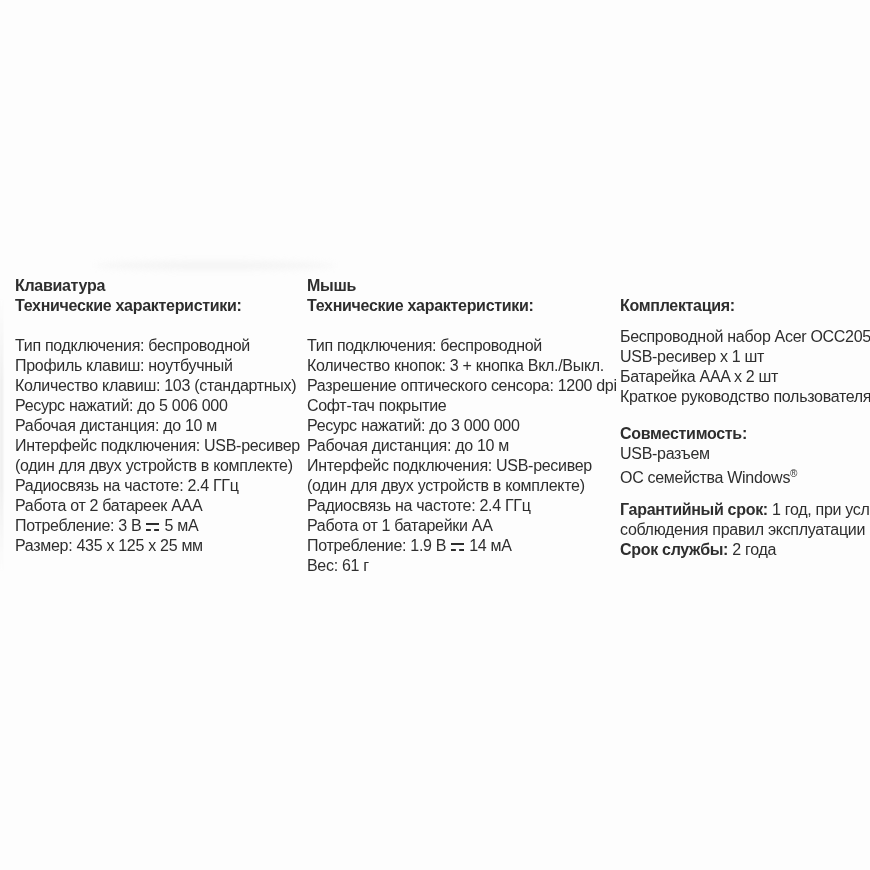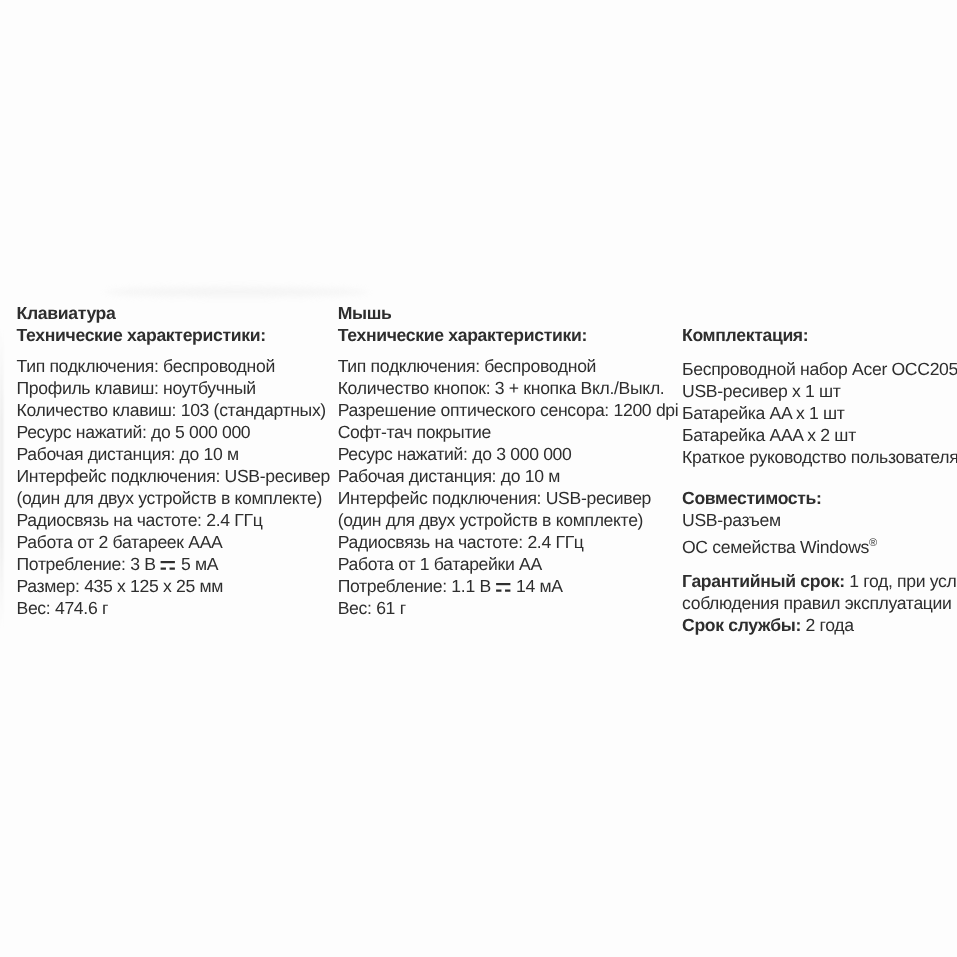--- a/index.html
+++ b/index.html
@@ -21,21 +21,21 @@
     font-size: 16px;
     line-height: 20px;
     letter-spacing: -0.3px;
     white-space: nowrap;
     color: #2e2e2e;
   }
   .col-keyboard { left: 15px;  top: 276px; width: 292px; }
   .col-mouse    { left: 307px; top: 276px; width: 318px; }
   .col-right    { left: 620px; top: 296px; width: 246px; }
   .hdr { font-weight: 700; }
-  .specs { margin-top: 8px; }
+  .specs { margin-top: 20px; }
   .col-right .specs { margin-top: 11px; }
   .block-gap-1 { margin-top: 17px; }
   .block-gap-2 { margin-top: 16px; }
   .line { height: 20px; }
   .line b { font-weight: 700; }
   sup { font-size: 10px; letter-spacing: 0; }
   
   .dc {
     display: inline-block;
     width: 15px; height: 8px;
@@ -83,61 +83,59 @@
   <div class="smudge"></div>
   <div class="edge-shadow"></div>
 
   <section class="col col-keyboard">
     <div class="hdr line">Клавиатура</div>
     <div class="hdr line">Технические характеристики:</div>
     <div class="specs">
       <div class="line">Тип подключения: беспроводной</div>
       <div class="line">Профиль клавиш: ноутбучный</div>
       <div class="line">Количество клавиш: 103 (стандартных)</div>
-      <div class="line">Ресурс нажатий: до 5 000 000</div>
+      <div class="line">Ресурс нажатий: до 5 006 000</div>
       <div class="line">Рабочая дистанция: до 10 м</div>
       <div class="line">Интерфейс подключения: USB-ресивер</div>
       <div class="line">(один для двух устройств в комплекте)</div>
       <div class="line">Радиосвязь на частоте: 2.4 ГГц</div>
       <div class="line">Работа от 2 батареек AAA</div>
       <div class="line">
         <span>Потребление: 3 В</span><span class="dc"></span><span>5 мА</span>
       </div>
       <div class="line">Размер: 435 x 125 x 25 мм</div>
-      <div class="line">Вес: 474.6 г</div>
     </div>
   </section>
 
   <section class="col col-mouse">
     <div class="hdr line">Мышь</div>
     <div class="hdr line">Технические характеристики:</div>
     <div class="specs">
       <div class="line">Тип подключения: беспроводной</div>
       <div class="line">Количество кнопок: 3 + кнопка Вкл./Выкл.</div>
       <div class="line">Разрешение оптического сенсора: 1200 dpi</div>
       <div class="line">Софт-тач покрытие</div>
       <div class="line">Ресурс нажатий: до 3 000 000</div>
       <div class="line">Рабочая дистанция: до 10 м</div>
       <div class="line">Интерфейс подключения: USB-ресивер</div>
       <div class="line">(один для двух устройств в комплекте)</div>
       <div class="line">Радиосвязь на частоте: 2.4 ГГц</div>
       <div class="line">Работа от 1 батарейки AA</div>
       <div class="line">
-        <span>Потребление: 1.1 В</span><span class="dc"></span><span>14 мА</span>
+        <span>Потребление: 1.9 В</span><span class="dc"></span><span>14 мА</span>
       </div>
       <div class="line">Вес: 61 г</div>
     </div>
   </section>
 
   <section class="col col-right">
     <div class="hdr line">Комплектация:</div>
     <div class="specs">
       <div class="line">Беспроводной набор Acer OCC205</div>
       <div class="line">USB-ресивер x 1 шт</div>
-      <div class="line">Батарейка AA x 1 шт</div>
       <div class="line">Батарейка AAA x 2 шт</div>
       <div class="line">Краткое руководство пользователя</div>
     </div>
 
     <div class="hdr line block-gap-1">Совместимость:</div>
     <div class="line">USB-разъем</div>
     <div class="line">
       <span>ОС семейства Windows</span><sup>®</sup>
     </div>
 

